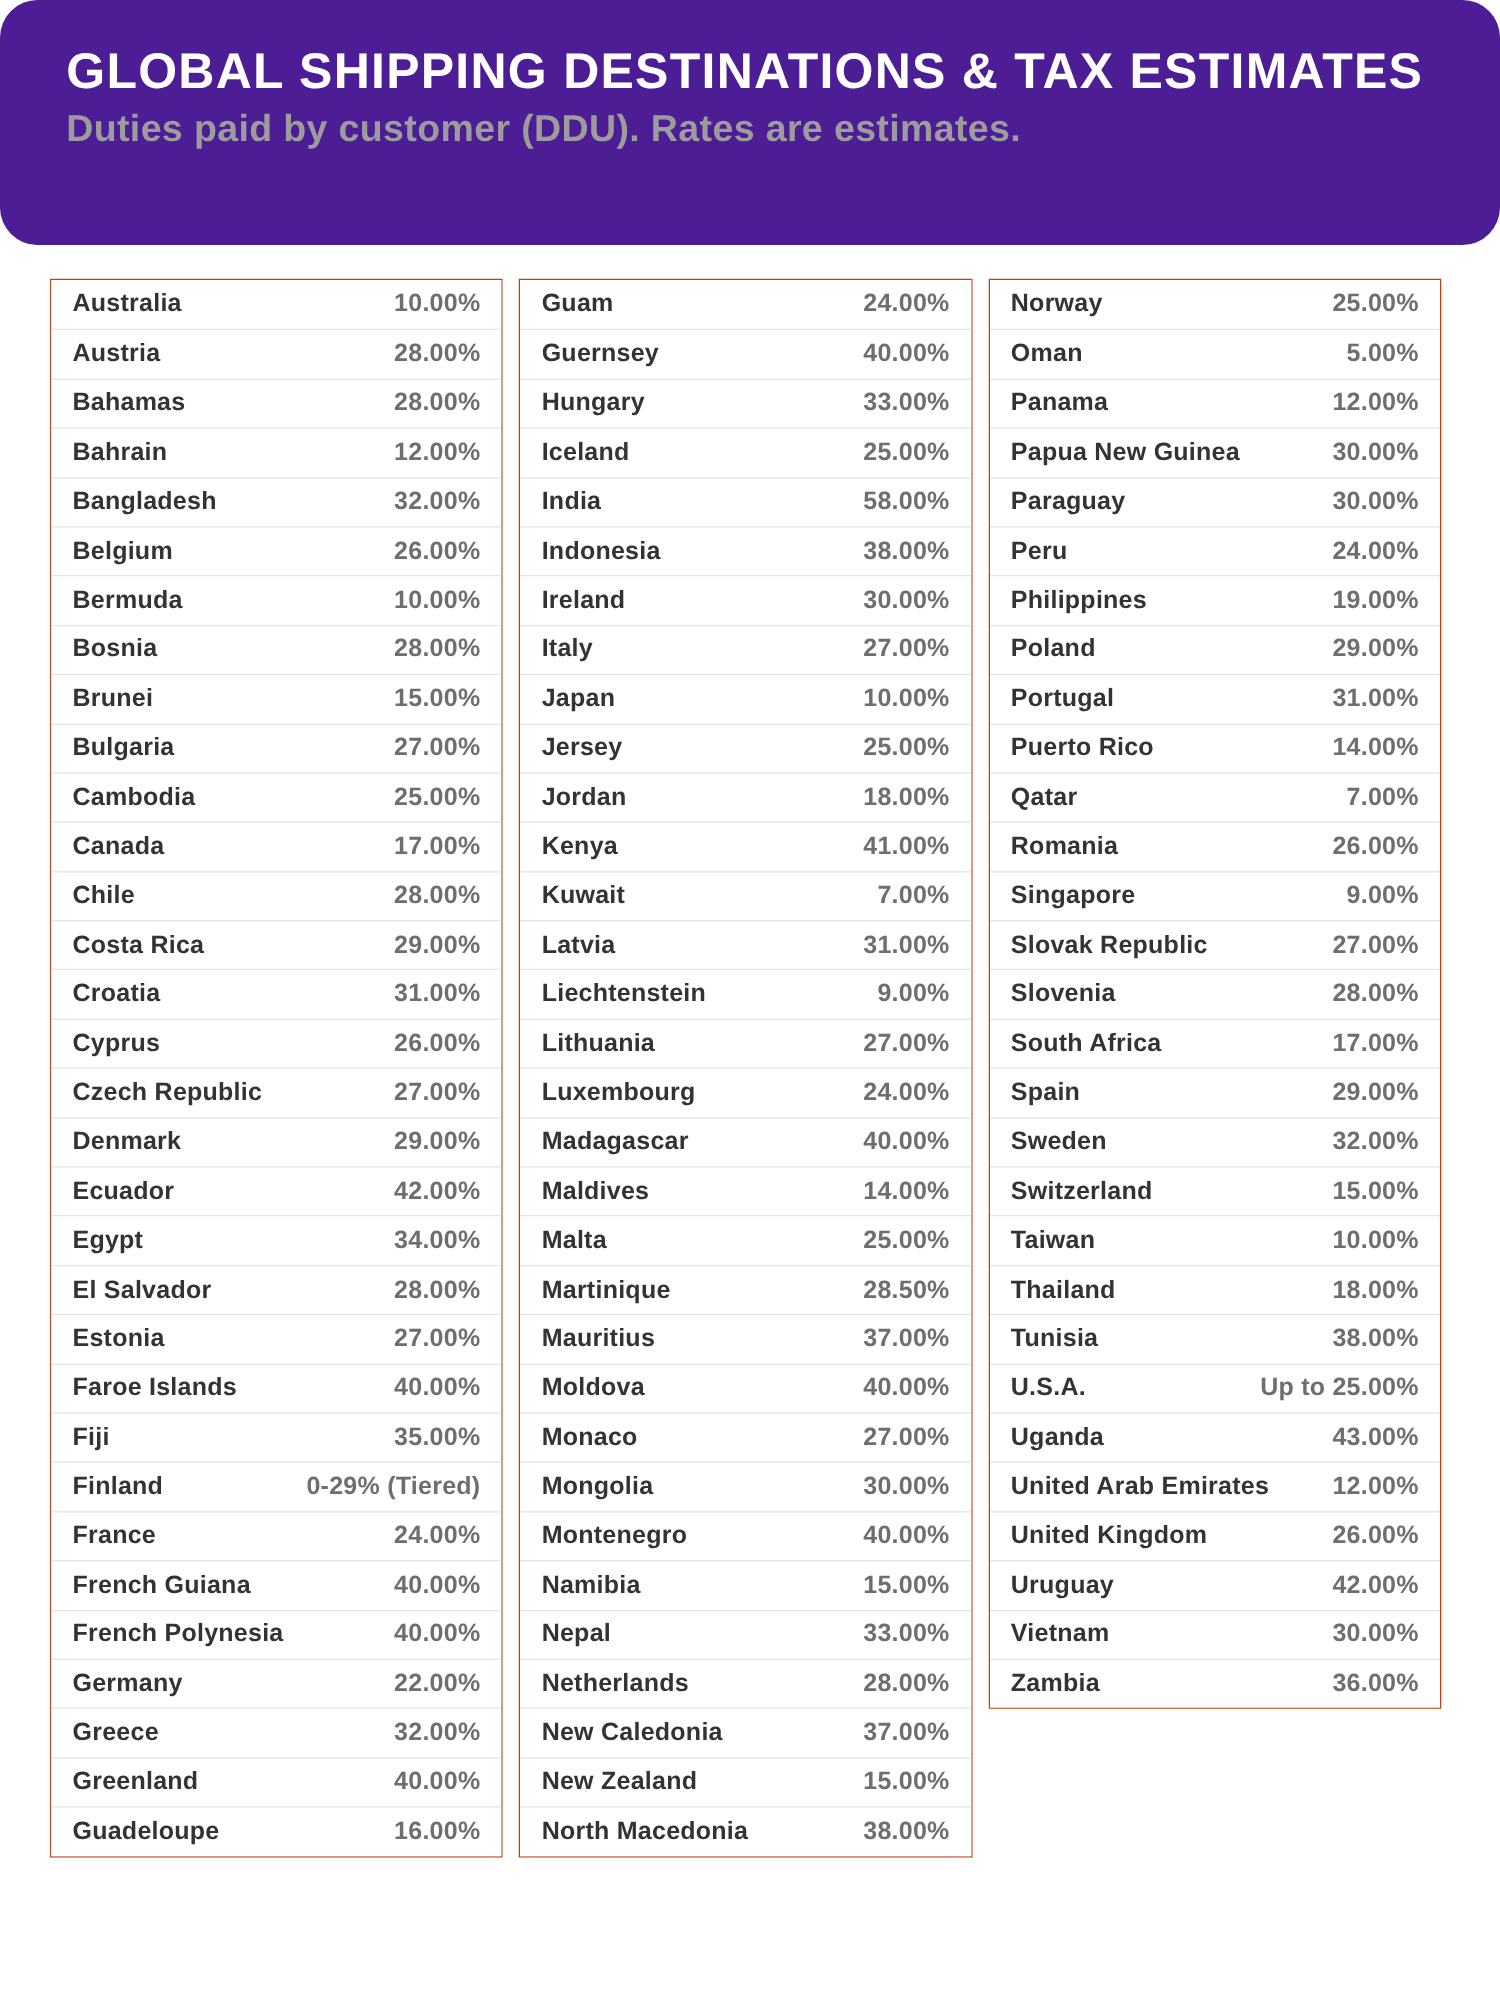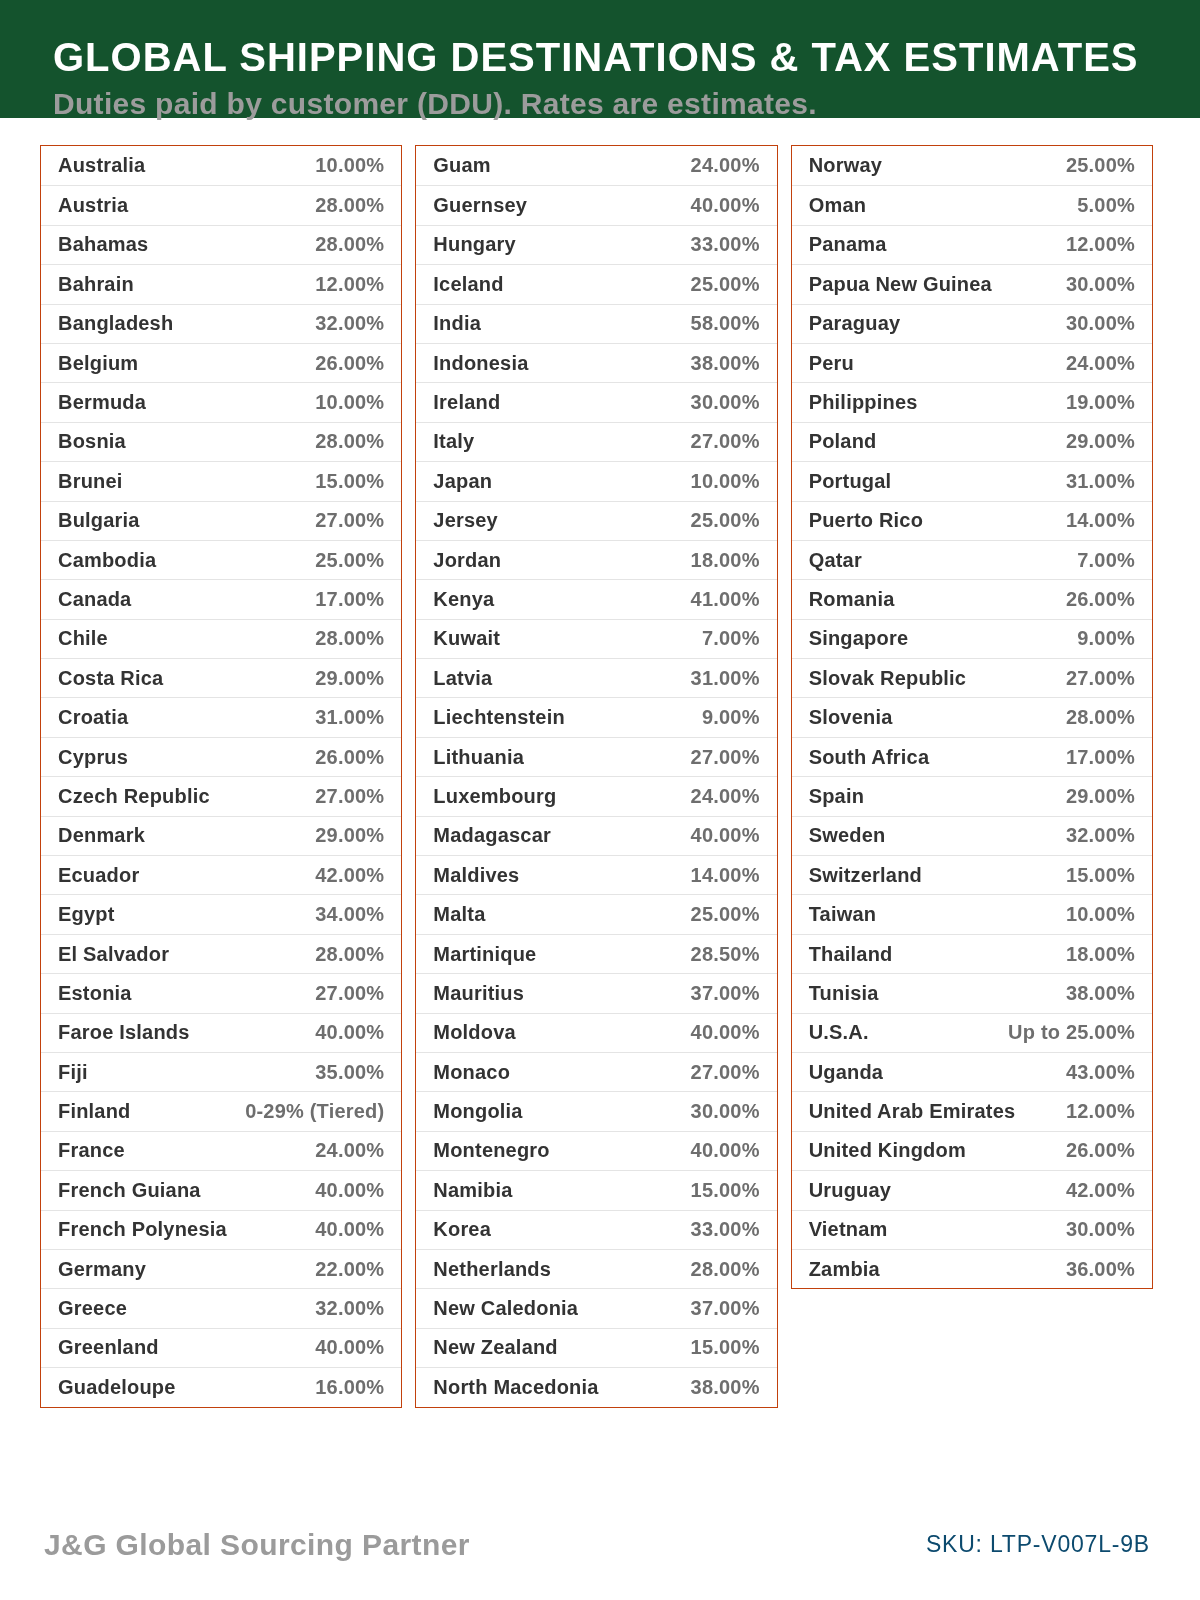--- a/index.html
+++ b/index.html
@@ -11,23 +11,24 @@
   .page {
     position: relative;
     width: 1200px;
     height: 1600px;
     background: #ffffff;
     overflow: hidden;
   }
   .header {
     box-sizing: border-box;
     width: 1200px;
-    height: 118px;
-    background: #14532d;
+    height: 196px;
+    background: #4c1d95;
     padding: 36px 56px 0 53px;
+    border-radius: 30px;
   }
   .header h1 {
     margin: 0;
     color: #ffffff;
     font-size: 40px;
     font-weight: bold;
     letter-spacing: 1px;
     line-height: 1.05;
     white-space: nowrap;
   }
@@ -337,21 +338,21 @@
         </div>
         <div class="row">
           <span class="country">Montenegro</span>
           <span class="rate">40.00%</span>
         </div>
         <div class="row">
           <span class="country">Namibia</span>
           <span class="rate">15.00%</span>
         </div>
         <div class="row">
-          <span class="country">Korea</span>
+          <span class="country">Nepal</span>
           <span class="rate">33.00%</span>
         </div>
         <div class="row">
           <span class="country">Netherlands</span>
           <span class="rate">28.00%</span>
         </div>
         <div class="row">
           <span class="country">New Caledonia</span>
           <span class="rate">37.00%</span>
         </div>

